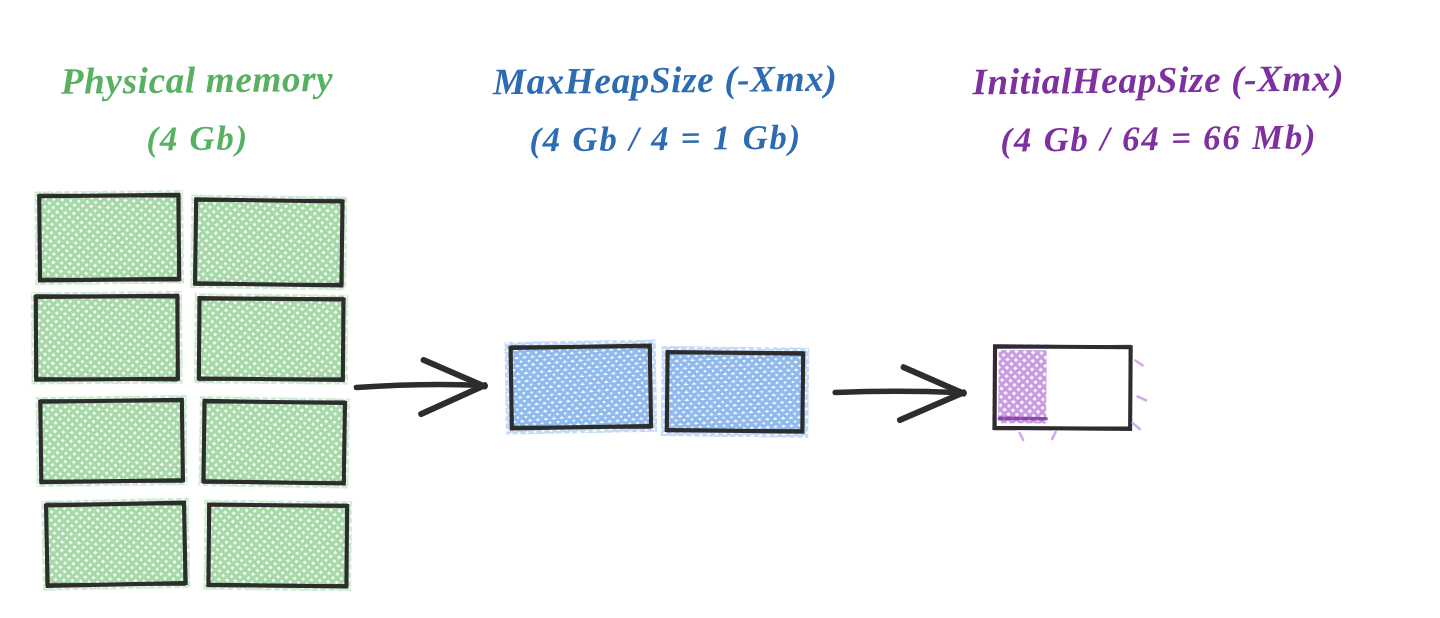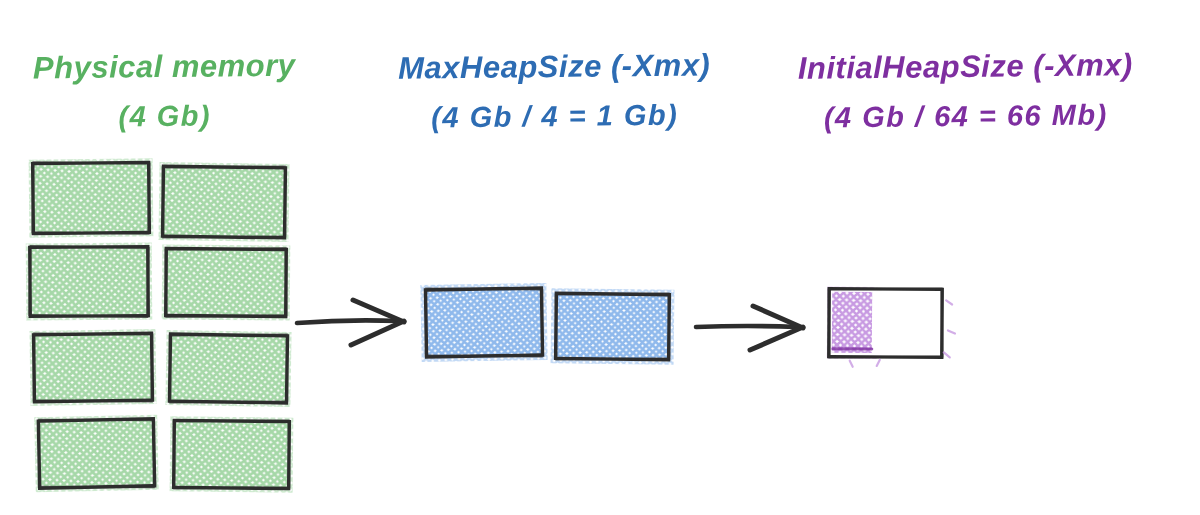--- a/index.html
+++ b/index.html
@@ -2,21 +2,21 @@
 <html style="--background: #ffffff; --ink: #2d2d2d; --green-text: #58b161; --green-fill: #a6d8a8; --blue-text: #2d6cb3; --blue-fill: #8fb9ec; --purple-text: #7e2fa0; --purple-fill: #c89ae2;"><head>
 <meta charset="utf-8">
 <style>
   html,body{margin:0;padding:0;background:#fff;}
   .canvas{
     position:relative;
     width:1200px;
     height:515px;
     background:var(--background,#fff);
     overflow:hidden;
-    font-family:Liberation Sans, sans-serif;
+    font-family:Liberation Serif, serif;
   }
   .diagram-svg{position:absolute;left:0;top:0;}
   .col-head{
     position:absolute;
     text-align:center;
     font-style:italic;
     font-weight:700;
     transform:rotate(-0.6deg);
   }
   .col-title{

